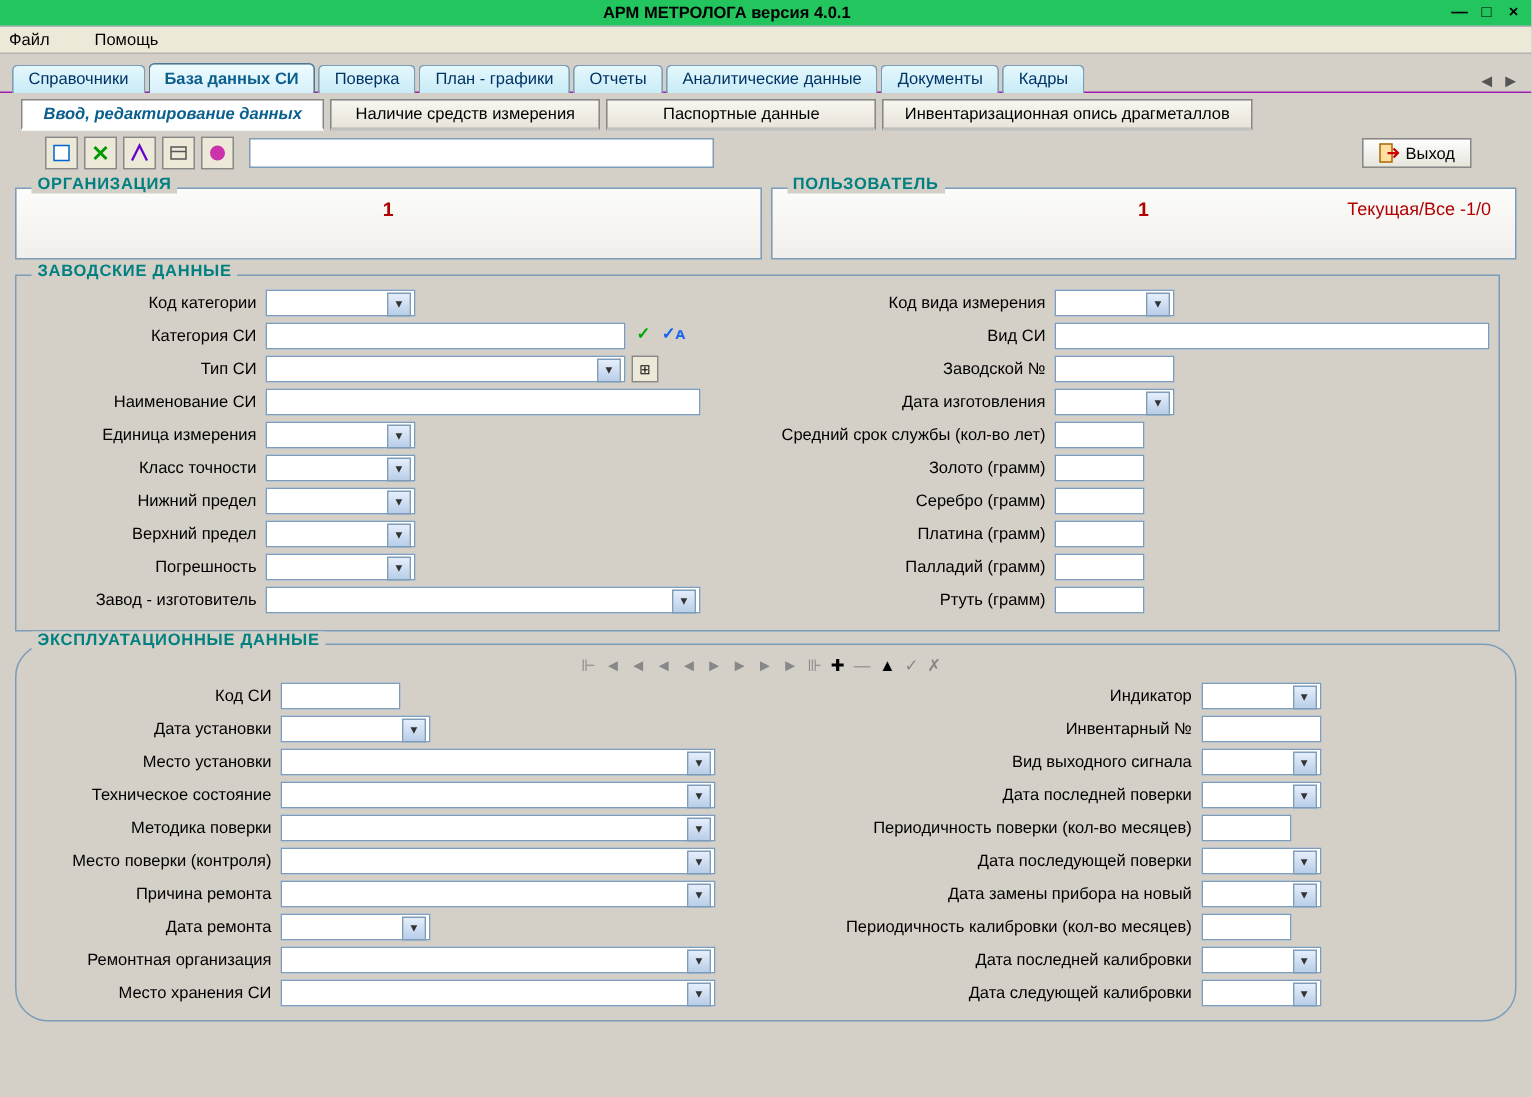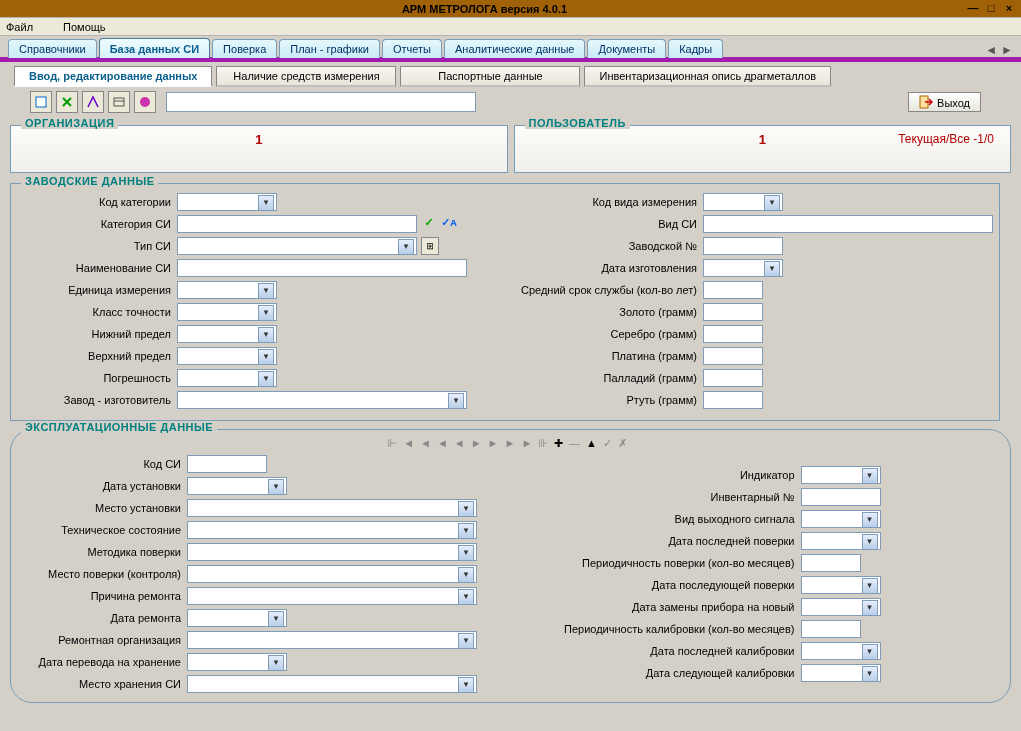--- a/index.html
+++ b/index.html
@@ -1,29 +1,29 @@
 <!DOCTYPE html>
 <html><head>
 <meta charset="utf-8">
 <style>
 * { box-sizing: border-box; margin: 0; padding: 0; font-family: "MS Sans Serif", Tahoma, Arial, sans-serif; font-size: 11px; }
 body { background: #d4d0c8; width: 1021px; height: 731px; overflow: hidden; }
-.titlebar { height: 18px; background: #a16207; display: flex; align-items: center; padding: 0 4px; border-bottom: 1px solid #b5b5b5; }
+.titlebar { height: 18px; background: #22c55e; display: flex; align-items: center; padding: 0 4px; border-bottom: 1px solid #b5b5b5; }
 .titlebar .title { flex: 1; text-align: center; font-weight: bold; font-size: 11px; }
 .titlebar .sysbtns { display: flex; gap: 2px; font-family: Arial; }
 .titlebar .sysbtns span { width: 16px; height: 14px; text-align: center; cursor: pointer; font-weight: bold; }
 .menubar { height: 18px; background: #ece9d8; padding: 1px 6px; display: flex; gap: 30px; border-bottom: 1px solid #b5b5b5; }
 .menubar span { cursor: pointer; line-height: 16px; }
-.tabrow { height: 26px; display: flex; align-items: flex-end; padding: 0 8px; background: #d4d0c8; position: relative; border-bottom: 5px solid #a21caf; }
+.tabrow { height: 26px; display: flex; align-items: flex-end; padding: 0 8px; background: #d4d0c8; position: relative; border-bottom: 1px solid #a21caf; }
 .tabrow .tab { background: linear-gradient(to bottom, #e4f8fc 0%, #c9ebf7 100%); border: 1px solid #7a9db9; border-bottom: none; border-radius: 4px 4px 0 0; padding: 3px 10px; margin-right: 2px; cursor: pointer; position: relative; top: 1px; color: #003366; }
 .tabrow .tab.active { background: linear-gradient(to bottom, #eefcff 0%, #d8f0fa 100%); font-weight: bold; color: #0a5f8e; padding-top: 4px; border-color: #4a7a9a; z-index: 2; margin-top: 28px; }
 .tabrow .arrow { margin-left: auto; color: #555; cursor: pointer; font-size: 12px; }
 .subtabrow { display: flex; padding: 4px 8px 0 14px; gap: 4px; background: #d4d0c8; }
 .subtabrow .subtab { flex: 0 0 auto; min-width: 180px; text-align: center; padding: 3px 14px; border: 1px solid #888; border-bottom: 2px solid #c0c0c0; background: linear-gradient(to bottom, #f8f6f0 0%, #e8e4da 100%); cursor: pointer; }
-.subtabrow .subtab.active { background: #fff; border-bottom: 2px solid #fff; color: #0a5f8e; font-weight: bold; }
+.subtabrow .subtab.active { background: #fff; border-bottom: 2px solid #fff; color: #0a5f8e; font-weight: bold; font-style: italic; }
 .toolbar { display: flex; gap: 4px; padding: 4px 30px; align-items: center; background: #d4d0c8; }
 .toolbtn { width: 22px; height: 22px; border: 1px solid #888; background: #ece9d8; display: flex; align-items: center; justify-content: center; cursor: pointer; }
 .search-field { flex: 0 0 310px; height: 20px; border: 1px solid #7f9db9; background: #fff; margin-left: 6px; }
 .exit-btn { margin-left: auto; display: flex; align-items: flex-end; gap: 4px; border: 1px solid #888; background: linear-gradient(#fefefe,#e6e6dc); padding: 2px 10px; cursor: pointer; margin-right: 10px; }
 .exit-btn svg { width: 14px; height: 14px; }
 .groupboxrow { display: flex; gap: 6px; padding: 0 10px; }
 .groupbox { border: 1px solid #7a9db9; position: relative; margin-top: 8px; }
 .groupbox .legend { position: absolute; top: -9px; left: 10px; background: #d4d0c8; color: #008080; font-weight: bold; padding: 0 4px; font-size: 11px; letter-spacing: 0.5px; }
 .org-user .groupbox { flex: 1; height: 48px; background: linear-gradient(#fcfcfa,#f1efeb); }
 .org-user .val { text-align: center; color: #b00000; font-size: 13px; font-weight: bold; line-height: 28px; }
@@ -36,21 +36,21 @@
 .formrow .lbl2 { width: 190px; text-align: right; padding-right: 6px; color: #000; }
 .combo, .txt { height: 18px; border: 1px solid #7f9db9; background: #fff; display: flex; align-items: center; position: relative; }
 .combo::after { content: "▾"; position: absolute; right: 2px; top: 1px; width: 14px; height: 14px; background: linear-gradient(#e6eefc,#b8cee8); border: 1px solid #7f9db9; text-align: center; font-size: 9px; line-height: 13px; color: #333; }
 .w60 { width: 60px; } .w80 { width: 80px; } .w100 { width: 100px; } .w180 { width: 240px; } .w290 { width: 290px; } .w80t { width: 80px; }
 .chk { width: 16px; height: 16px; color: #0a0; font-weight: bold; text-align: center; cursor: pointer; margin-left: 4px; }
 .chkblue { color: #1464f0; }
 .minibtn { width: 18px; height: 18px; border: 1px solid #888; background: #ece9d8; margin-left: 4px; display: inline-flex; align-items: center; justify-content: center; cursor: pointer; font-size: 9px; }
 .expl-group { margin: 8px 10px 0 10px; padding: 6px; border-radius: 22px; }
 .navrow { text-align: center; color: #888; letter-spacing: 6px; font-size: 12px; padding-bottom: 4px; }
 .navrow span { cursor: pointer; }
-.expl-cols { display: flex; gap: 60px; align-items: center; }
+.expl-cols { display: flex; gap: 60px; }
 .expl-col { flex: 1; }
 .expl-col .formrow .lbl { width: 170px; }
 .expl-col.right .formrow .lbl { width: 260px; }
 </style>
 </head>
 <body>
 
 <div class="titlebar">
   <span class="title">АРМ МЕТРОЛОГА версия 4.0.1</span>
   <div class="sysbtns">
@@ -264,24 +264,20 @@
         </div>
       <div class="formrow">
           <span class="lbl">Дата ремонта</span>
           <div class="combo w100"></div>
         </div>
       <div class="formrow">
           <span class="lbl">Ремонтная организация</span>
           <div class="combo w290"></div>
         </div>
       <div class="formrow">
-          <span class="lbl">Дата перевода на хранение</span>
-          <div class="combo w100"></div>
-        </div>
-      <div class="formrow">
           <span class="lbl">Место хранения СИ</span>
           <div class="combo w290"></div>
         </div>
     </div>
     <div class="expl-col right">
       <div class="formrow">
           <span class="lbl">Индикатор</span>
           <div class="combo w80"></div>
         </div>
       <div class="formrow">

